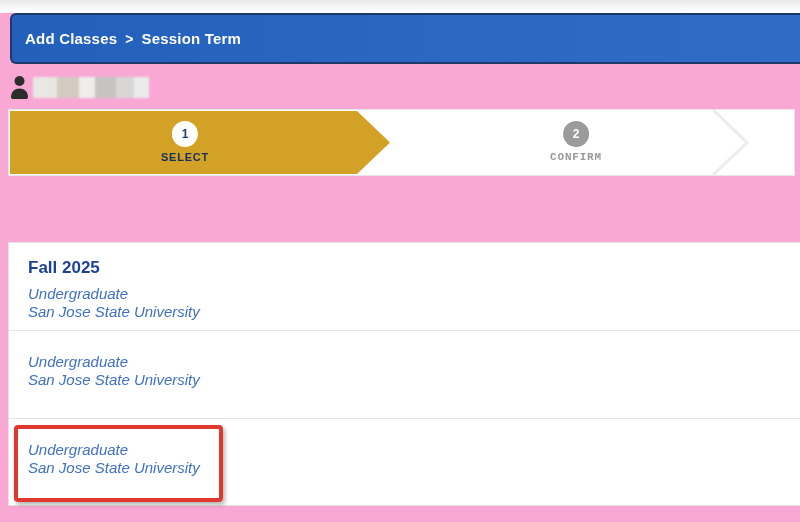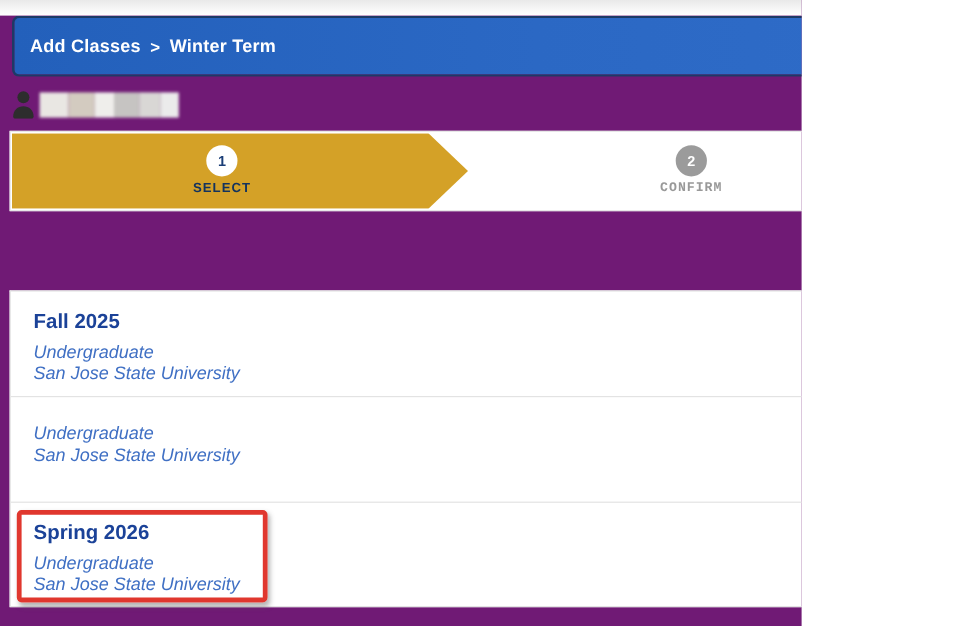--- a/index.html
+++ b/index.html
@@ -10,21 +10,21 @@
     --step-num-blue:#1b3e77;
     --step-inactive:#9b9b9b;
     --term-title-blue:#1b4298;
     --term-sub-blue:#4070c4;
     --highlight-red:#e0372e;
     --divider:#e3e3e3;
   }
   *{margin:0;padding:0;box-sizing:border-box;}
   html,body{background:#fff;}
   body{font-family:"Liberation Sans","DejaVu Sans",sans-serif;}
-  #stage{position:relative;width:668px;height:522px;background:#701a75;overflow:hidden;}
+  #stage{position:relative;width:800px;height:522px;background:#f9a8d4;overflow:hidden;}
 
   
   .top-strip{position:absolute;left:0;top:0;width:800px;height:13px;
     background:linear-gradient(180deg,#e9e9e9 0%,#f7f7f7 60%,#ffffff 100%);}
 
   
   .header-bar{position:absolute;left:10px;top:13px;width:795px;height:51px;
     background:linear-gradient(90deg,#2360bb 0%,var(--header-blue) 55%,#2f6cc8 100%);
     border:2px solid var(--header-border);border-right:none;
     border-radius:6px 0 0 6px;
@@ -82,21 +82,21 @@
 </head>
 <body>
 
 <div id="stage">
 
   <div class="top-strip"></div>
 
   <div class="header-bar">
     <span class="crumb">Add Classes</span>
     <span class="sep">&gt;</span>
-    <span class="crumb">Winter Term</span>
+    <span class="crumb">Session Term</span>
   </div>
 
   <div class="user-row">
     <svg class="person-icon" viewBox="0 0 19 24">
       <circle cx="9.5" cy="6" r="5" fill="#2d2d2d"></circle>
       <path d="M1 22c0-5.2 3.8-8.5 8.5-8.5S18 16.8 18 22c0 1.4-1 2-2 2H3c-1 0-2-.6-2-2z" fill="#2d2d2d"></path>
     </svg>
     <div class="redacted">
       <span class="r1"></span>
         <span class="r2"></span>
@@ -126,21 +126,20 @@
     <div class="term-row">
       <a class="term-name">Fall 2025</a>
       <div class="term-sub first">Undergraduate</div>
       <div class="term-sub">San Jose State University</div>
     </div>
     <div class="term-row">
       <div class="term-sub first">Undergraduate</div>
       <div class="term-sub">San Jose State University</div>
     </div>
     <div class="term-row">
-      <a class="term-name">Spring 2026</a>
       <div class="term-sub first">Undergraduate</div>
       <div class="term-sub">San Jose State University</div>
     </div>
   </div>
 
   <div class="highlight-annotation"></div>
 
 </div>
 
 </body></html>

